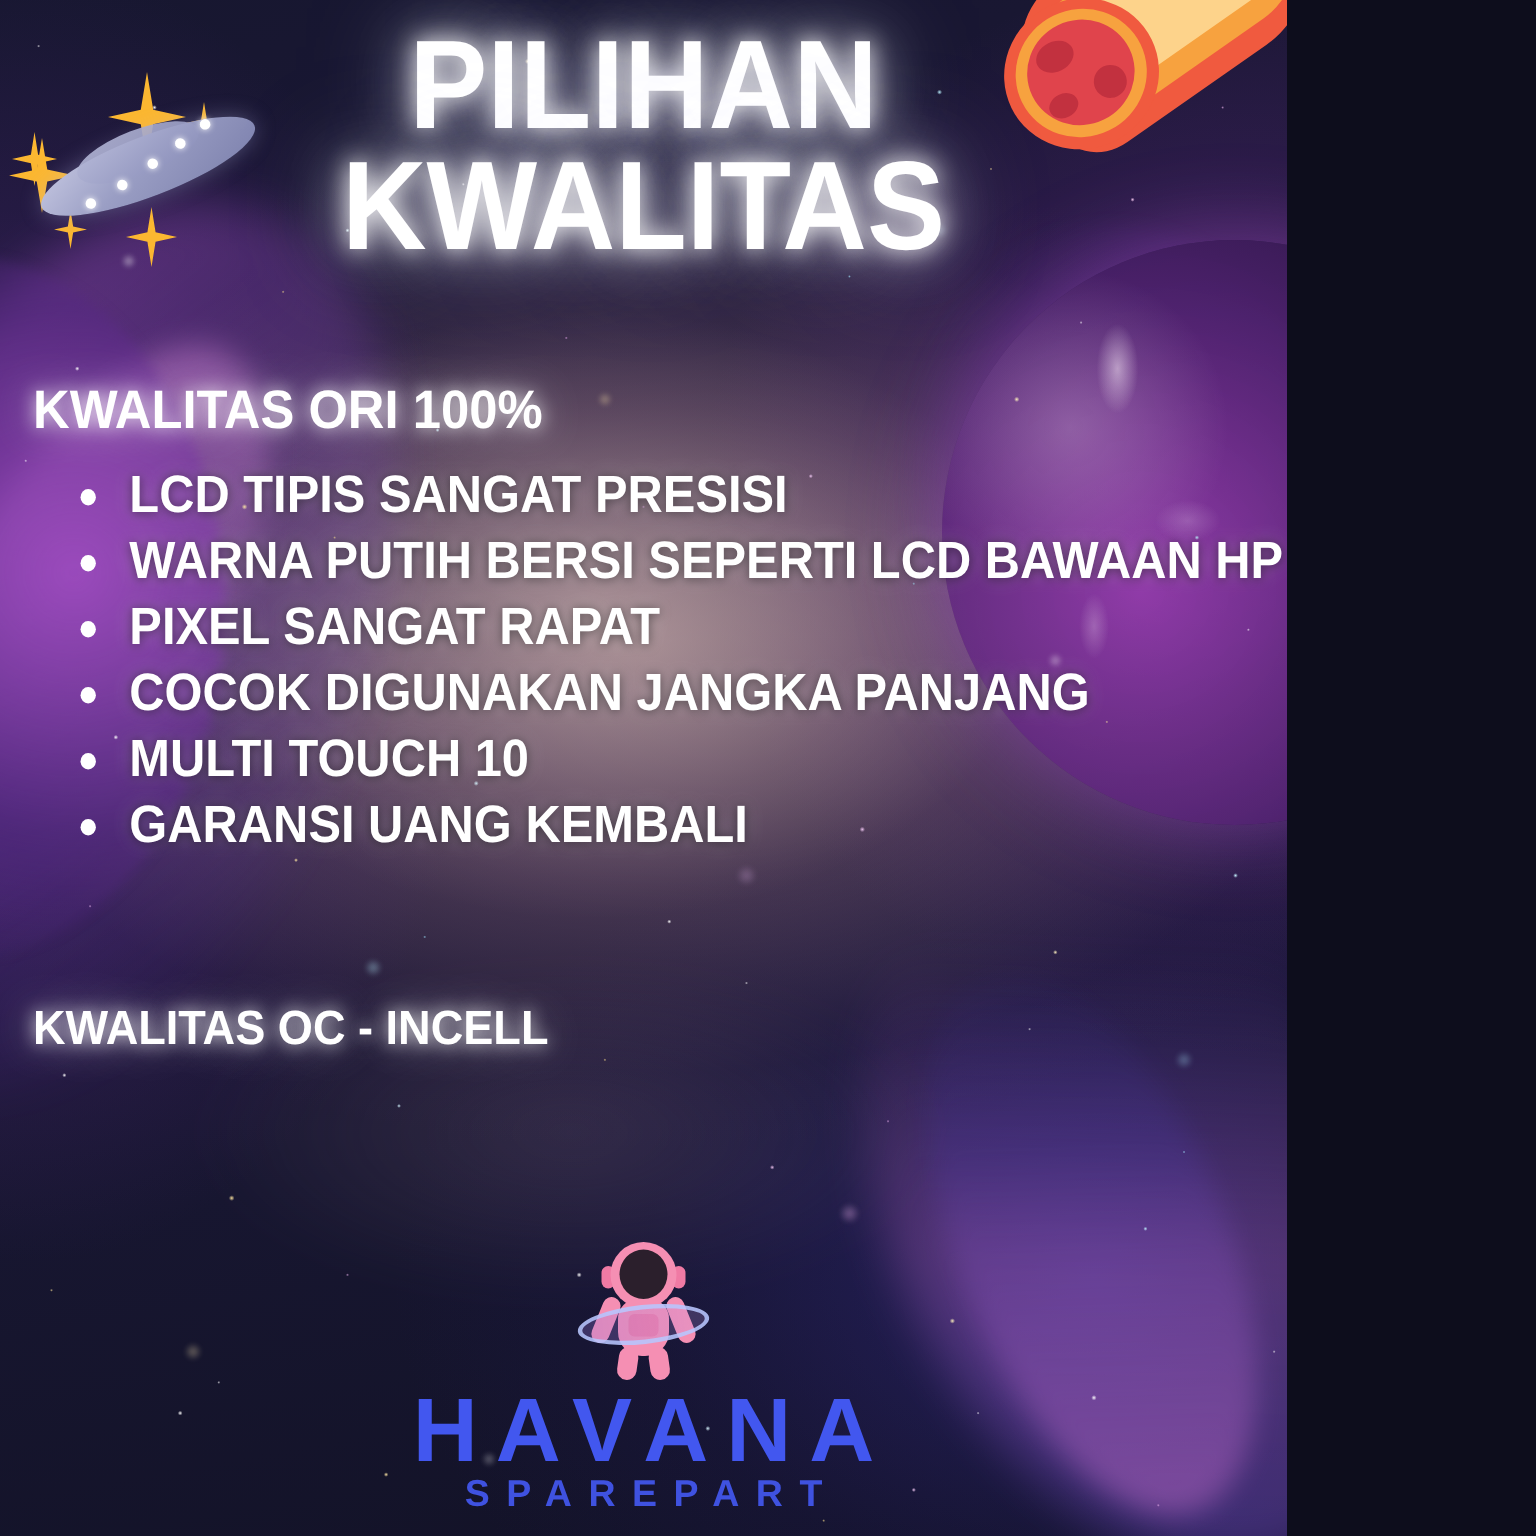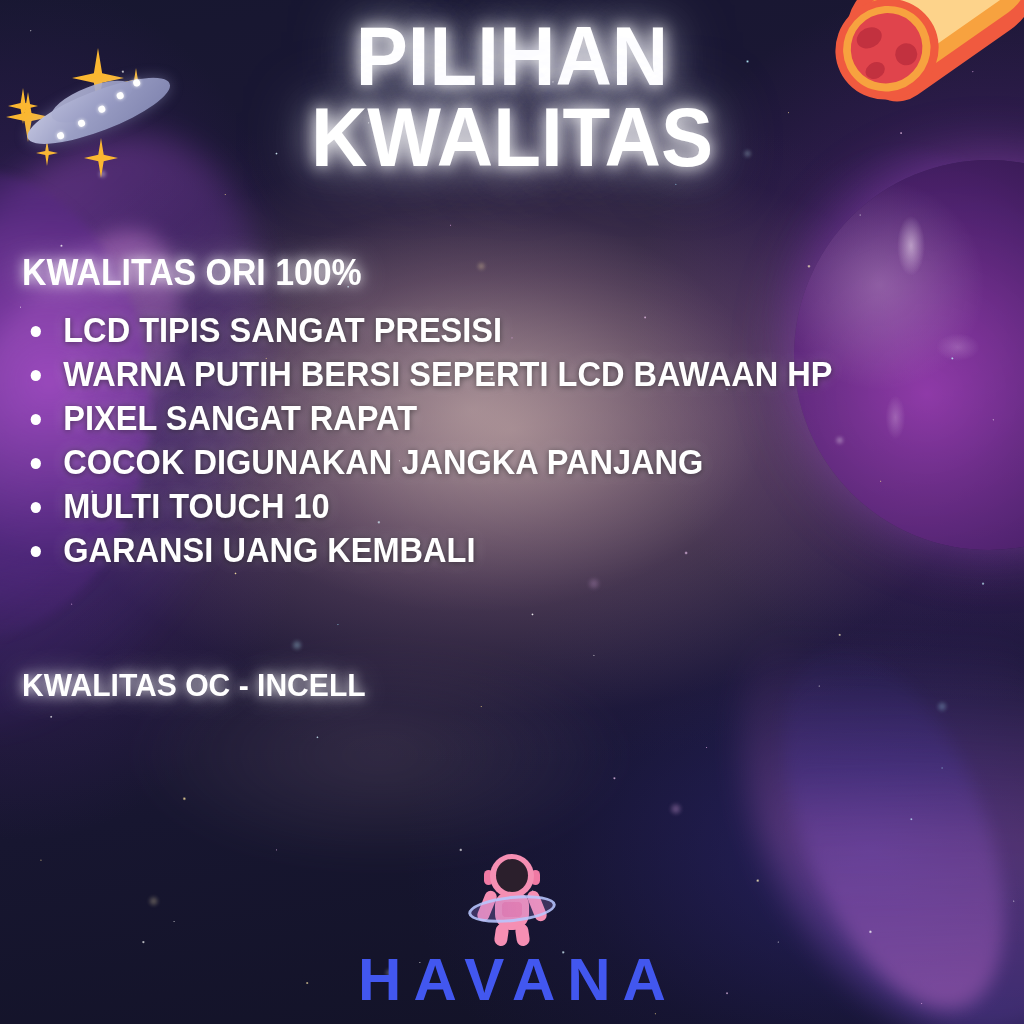--- a/index.html
+++ b/index.html
@@ -6,21 +6,21 @@
 
   html, body {
     width:1024px; height:1024px;
     background:#0d0d1c;
     font-family:"Liberation Sans", sans-serif;
     overflow:hidden;
   }
 
   #poster {
     position:relative;
-    width:1024px; height:1024px;
+    width:858px; height:1024px;
     overflow:hidden;
     background:#16162c;
     text-decoration:underline;
   }
 
   
   .bg-base{
     position:absolute; inset:0;
     background:
       radial-gradient(ellipse 700px 420px at 50% 42%, rgba(214,180,176,0.55) 0%, rgba(160,120,140,0.32) 38%, rgba(60,40,80,0.10) 68%, rgba(0,0,0,0) 80%),
@@ -252,21 +252,21 @@
   }
 
   .section{ position:absolute; left:0; right:0; }
   .sec-head{
     color:#ffffff; font-weight:bold;
     font-family:"Liberation Sans", sans-serif;
     text-shadow:0 0 12px rgba(255,255,255,.85), 0 0 30px rgba(255,255,255,.55);
     transform:scaleX(0.94);
     transform-origin:left center;
   }
-  ul.blist{ list-style:none; }
+  ul.blist{ list-style:none;margin-left:23px; }
   ul.blist li{
     position:relative;
     color:#ffffff; font-weight:bold;
     font-family:"Liberation Sans", sans-serif;
     text-shadow:0 1px 7px rgba(0,0,0,.55), 0 0 14px rgba(255,255,255,.30);
     transform:scaleX(0.93);
     transform-origin:left center;
     white-space:nowrap;
   }
   ul.blist li .dot{
@@ -428,15 +428,16 @@
       <div class="ear r"></div>
       <div class="helmet"></div>
       <div class="visor"></div>
       <div class="torso"></div>
       <div class="chest"></div>
       <div class="leg l"></div>
       <div class="leg r"></div>
       <div class="ring"></div>
     </div>
     <div class="brand">HAVANA</div>
+    <div class="brand-sub">SPAREPART</div>
   </div>
 
 </div>
 
 </body></html>

